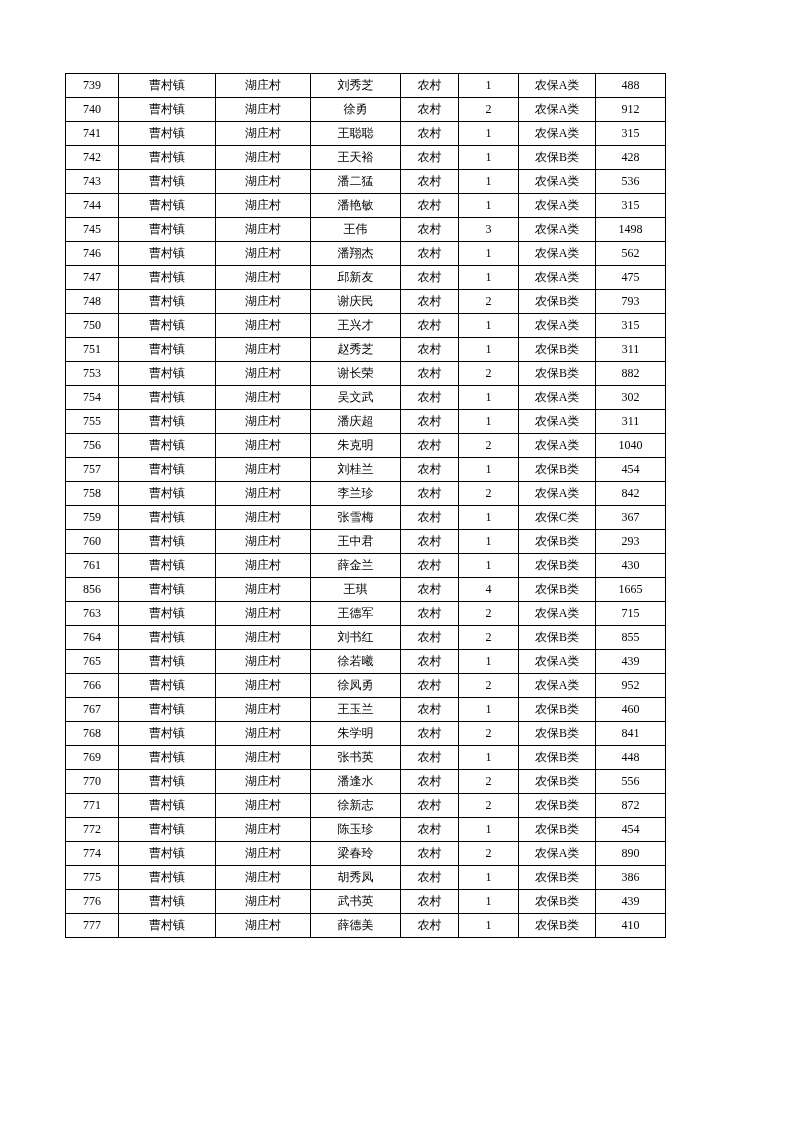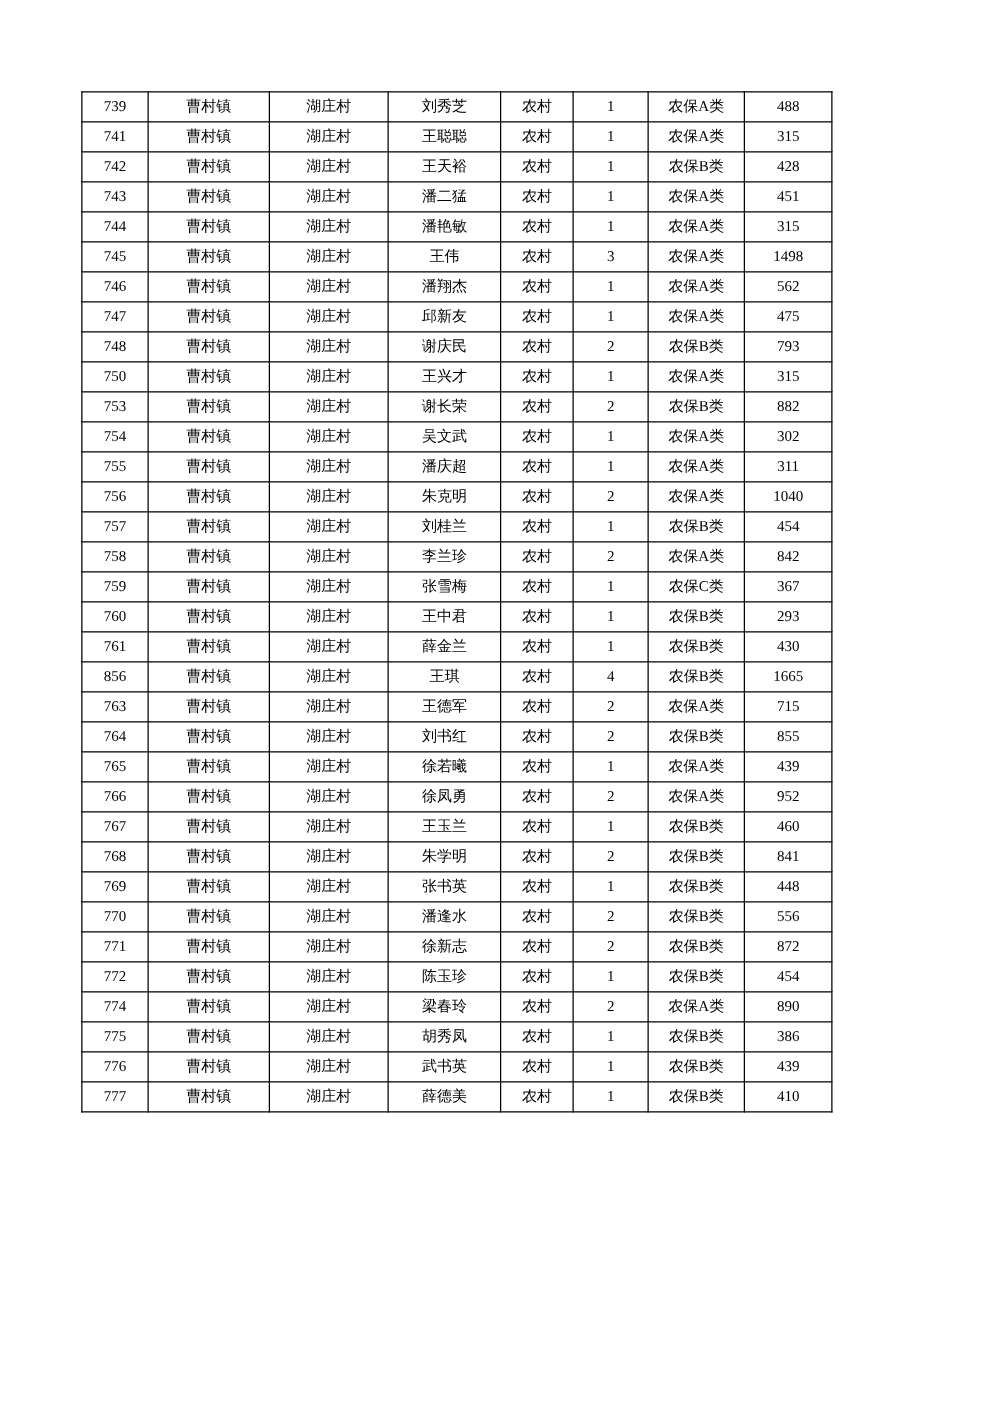--- a/index.html
+++ b/index.html
@@ -65,20 +65,30 @@
           <td>739</td>
           <td>曹村镇</td>
           <td>湖庄村</td>
           <td>刘秀芝</td>
           <td>农村</td>
           <td>1</td>
           <td>农保A类</td>
           <td>488</td>
         </tr>
         <tr>
+          <td>740</td>
+          <td>曹村镇</td>
+          <td>湖庄村</td>
+          <td>徐勇</td>
+          <td>农村</td>
+          <td>2</td>
+          <td>农保A类</td>
+          <td>912</td>
+        </tr>
+        <tr>
           <td>741</td>
           <td>曹村镇</td>
           <td>湖庄村</td>
           <td>王聪聪</td>
           <td>农村</td>
           <td>1</td>
           <td>农保A类</td>
           <td>315</td>
         </tr>
         <tr>
@@ -92,21 +102,21 @@
           <td>428</td>
         </tr>
         <tr>
           <td>743</td>
           <td>曹村镇</td>
           <td>湖庄村</td>
           <td>潘二猛</td>
           <td>农村</td>
           <td>1</td>
           <td>农保A类</td>
-          <td>451</td>
+          <td>536</td>
         </tr>
         <tr>
           <td>744</td>
           <td>曹村镇</td>
           <td>湖庄村</td>
           <td>潘艳敏</td>
           <td>农村</td>
           <td>1</td>
           <td>农保A类</td>
           <td>315</td>
@@ -153,20 +163,30 @@
         </tr>
         <tr>
           <td>750</td>
           <td>曹村镇</td>
           <td>湖庄村</td>
           <td>王兴才</td>
           <td>农村</td>
           <td>1</td>
           <td>农保A类</td>
           <td>315</td>
+        </tr>
+        <tr>
+          <td>751</td>
+          <td>曹村镇</td>
+          <td>湖庄村</td>
+          <td>赵秀芝</td>
+          <td>农村</td>
+          <td>1</td>
+          <td>农保B类</td>
+          <td>311</td>
         </tr>
         <tr>
           <td>753</td>
           <td>曹村镇</td>
           <td>湖庄村</td>
           <td>谢长荣</td>
           <td>农村</td>
           <td>2</td>
           <td>农保B类</td>
           <td>882</td>

